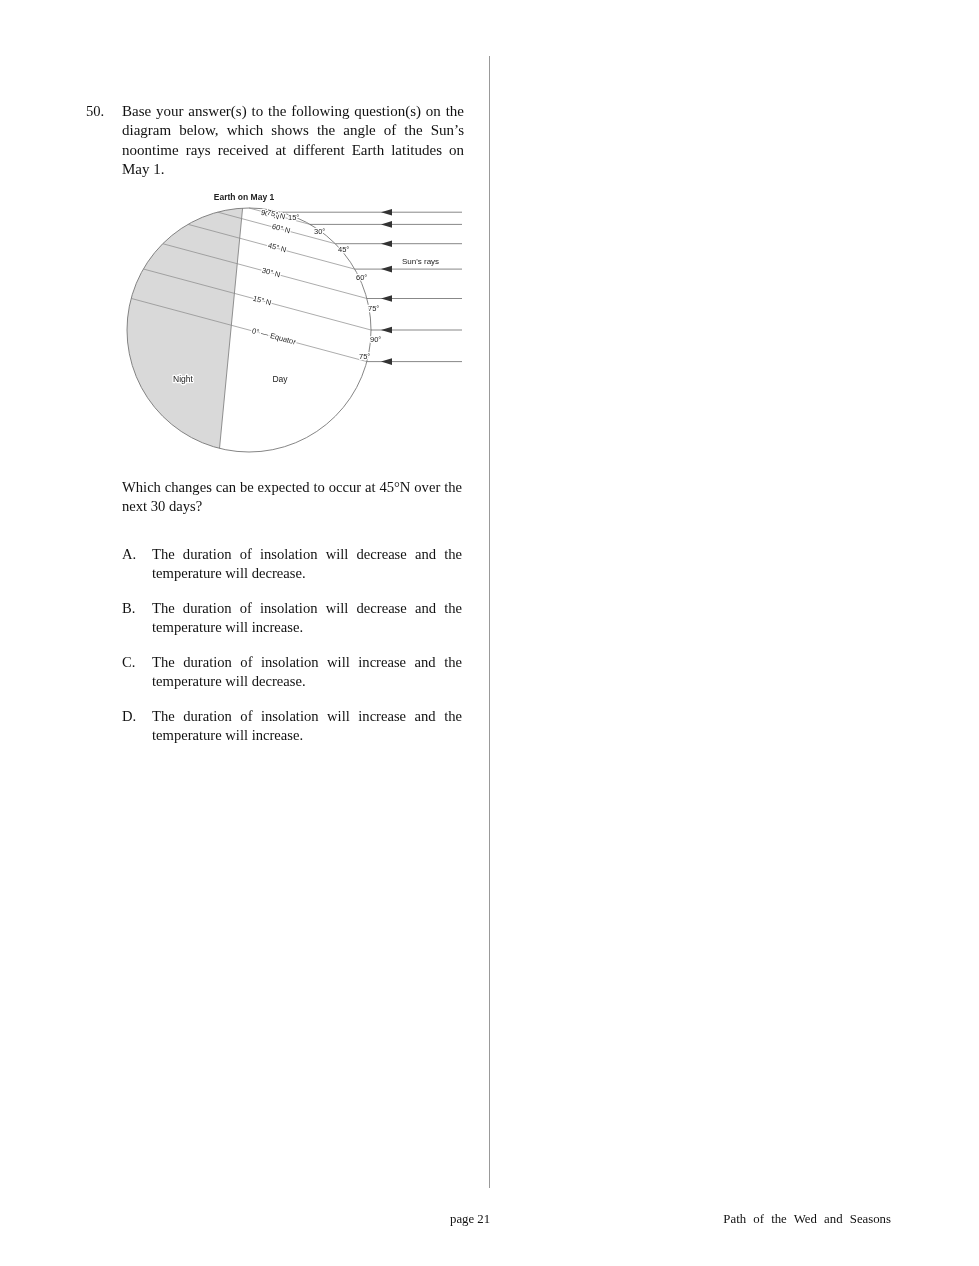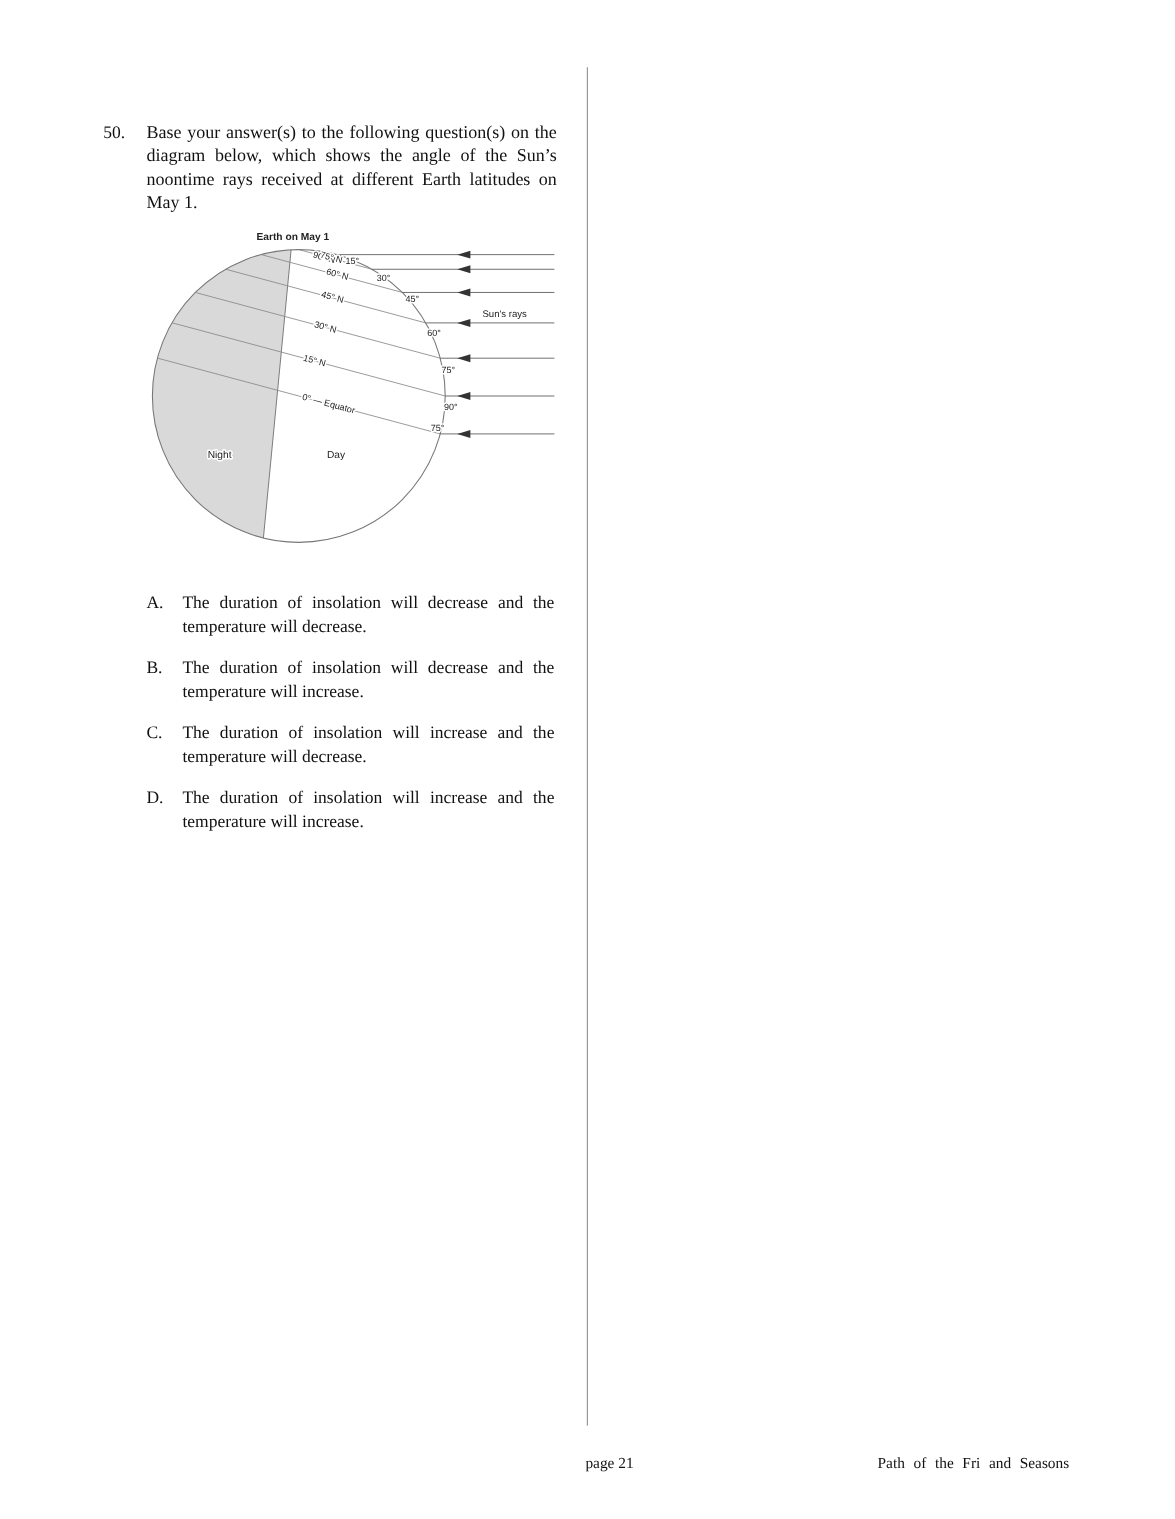--- a/index.html
+++ b/index.html
@@ -66,21 +66,21 @@
     left: 0;
     width: 100%;
     height: 20px;
     font-size: 12.8px;
     color: #111111;
   }
   .footer-page {
     position: absolute;
     left: 450px;
     width: 78px;
-    text-align: right;
+    text-align: left;
   }
   .footer-section {
     position: absolute;
     right: 88px;
     word-spacing: 4px;
   }
   
   .dg-text {
     font-family: "Liberation Sans", sans-serif;
     fill: #222222;
@@ -170,20 +170,21 @@
         <text class="dg-text dg-angle" x="366" y="312">90°</text>
         <text class="dg-text dg-angle" x="355" y="329">75°</text>
 
         <text class="dg-text dg-zone" x="179" y="352">Night</text>
         <text class="dg-text dg-zone" x="276" y="352">Day</text>
 
         <text class="dg-text dg-rays" x="398" y="234">Sun's rays</text>
       </svg>
     </div>
 
+    <div class="prompt">Which changes can be expected to occur at 45°N over the next 30 days?</div>
 
     <div class="choices">
       <div class="choice">
         <div class="choice-letter">A.</div>
         <div class="choice-text">The duration of insolation will decrease and the temperature will decrease.</div>
       </div>
       <div class="choice">
         <div class="choice-letter">B.</div>
         <div class="choice-text">The duration of insolation will decrease and the temperature will increase.</div>
       </div>
@@ -194,16 +195,16 @@
       <div class="choice">
         <div class="choice-letter">D.</div>
         <div class="choice-text">The duration of insolation will increase and the temperature will increase.</div>
       </div>
     </div>
 
   </div>
 
   <div class="footer">
     <div class="footer-page">page 21</div>
-    <div class="footer-section">Path of the Fri and Seasons</div>
+    <div class="footer-section">Path of the Wed and Seasons</div>
   </div>
 
 </div>
 
 </body></html>

